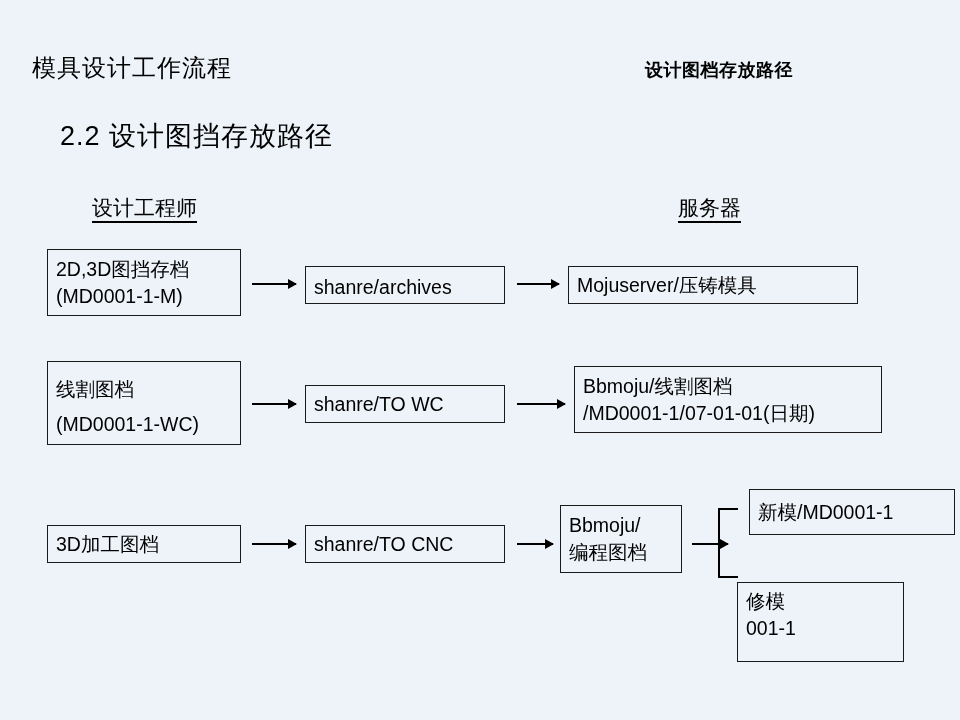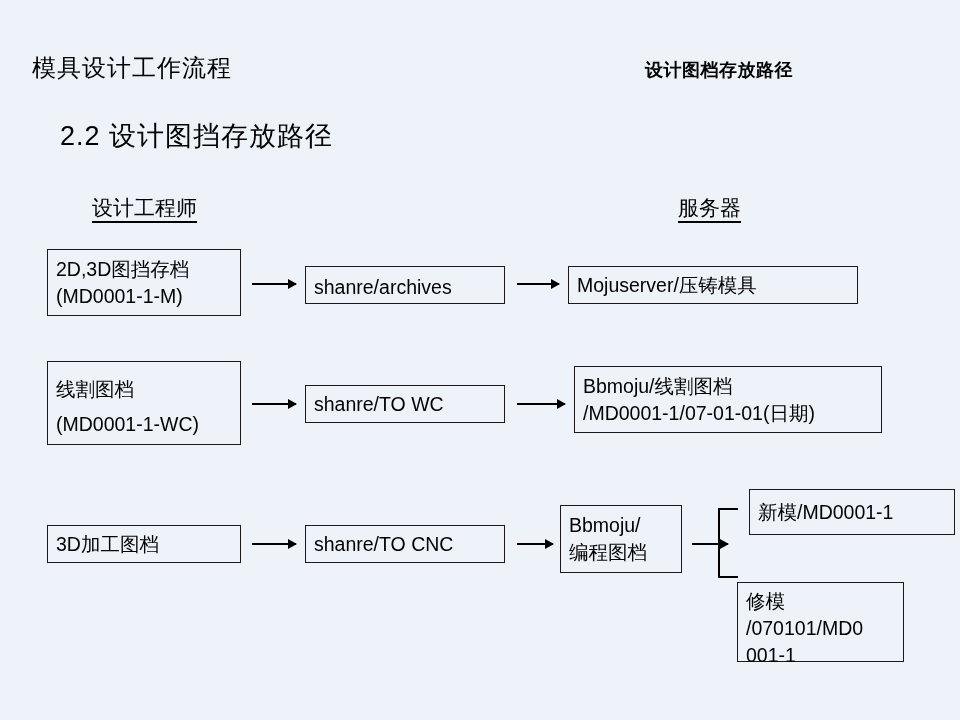--- a/index.html
+++ b/index.html
@@ -184,17 +184,16 @@
     <span class="ln">Bbmoju/</span>
     <span class="ln">编程图档</span>
   </div>
   <div class="arrow ar-r3c"></div>
   <div class="branch"></div>
   <div class="box box-r3c4">
     <span class="ln">新模/MD0001-1</span>
   </div>
   <div class="box box-r3c5">
     <span class="ln">修模</span>
-    <span class="ln">/070101/MD0</span>
     <span class="ln">001-1</span>
   </div>
 
 </div>
 
 </body></html>

